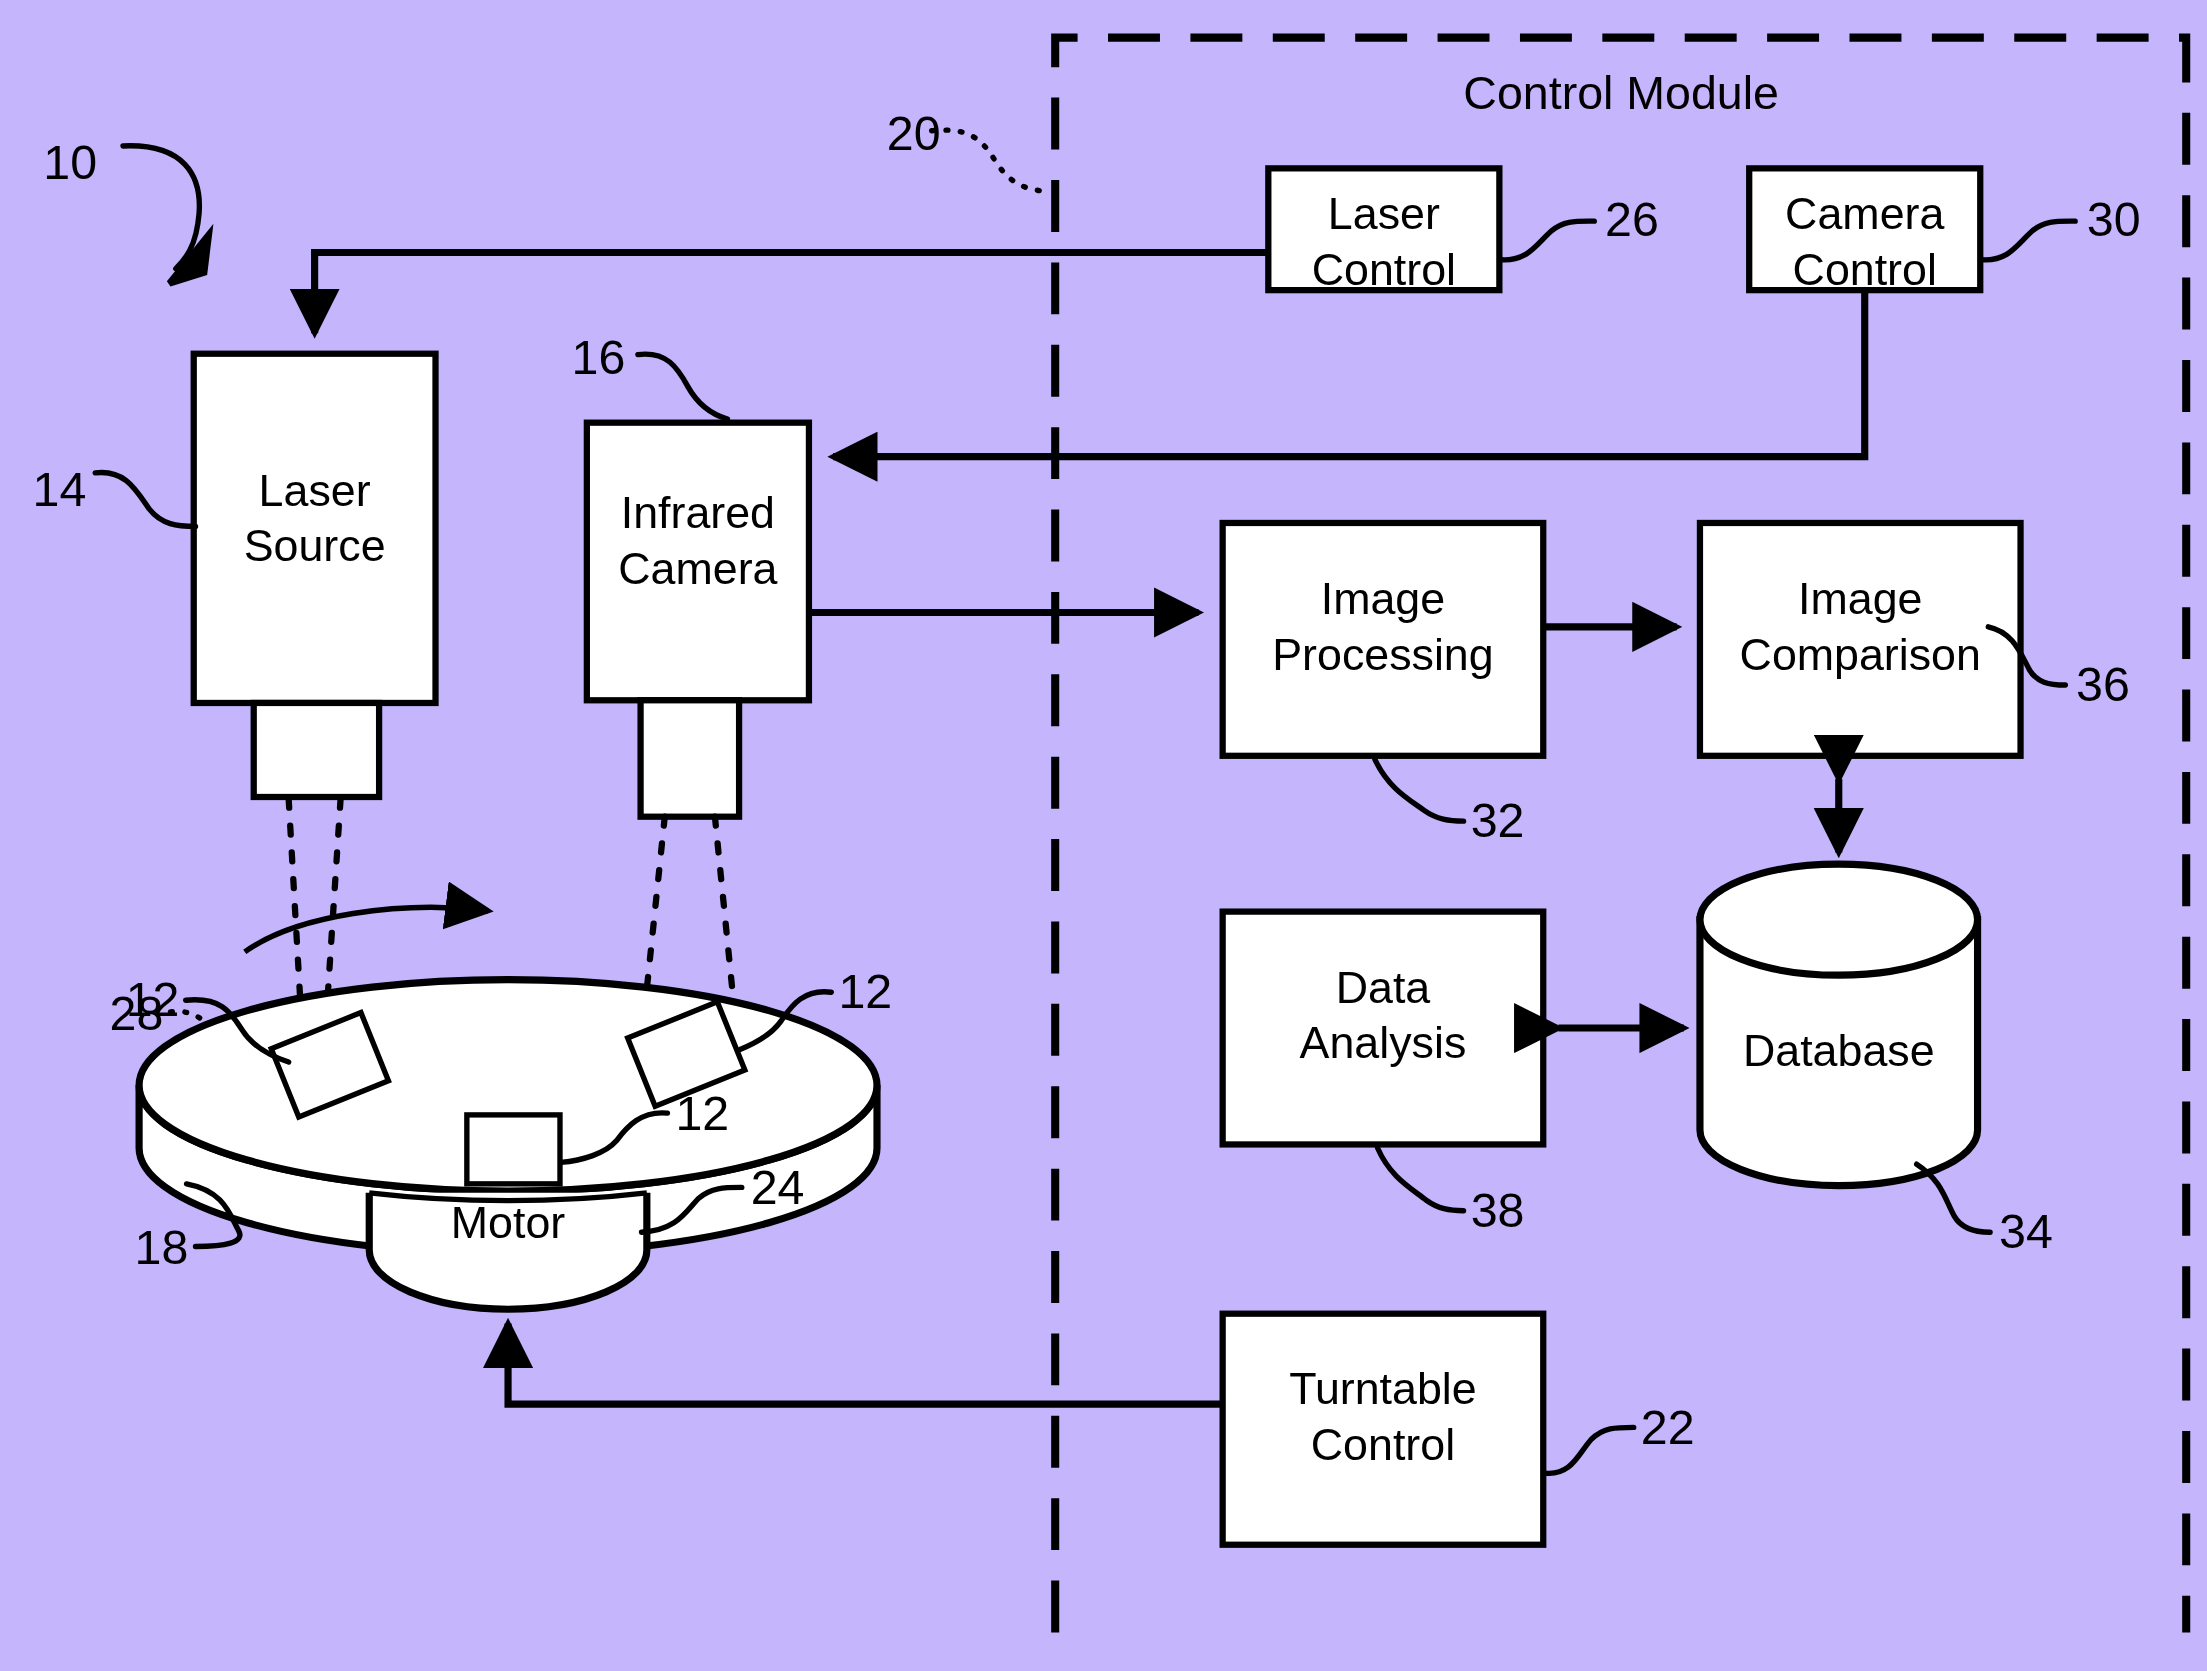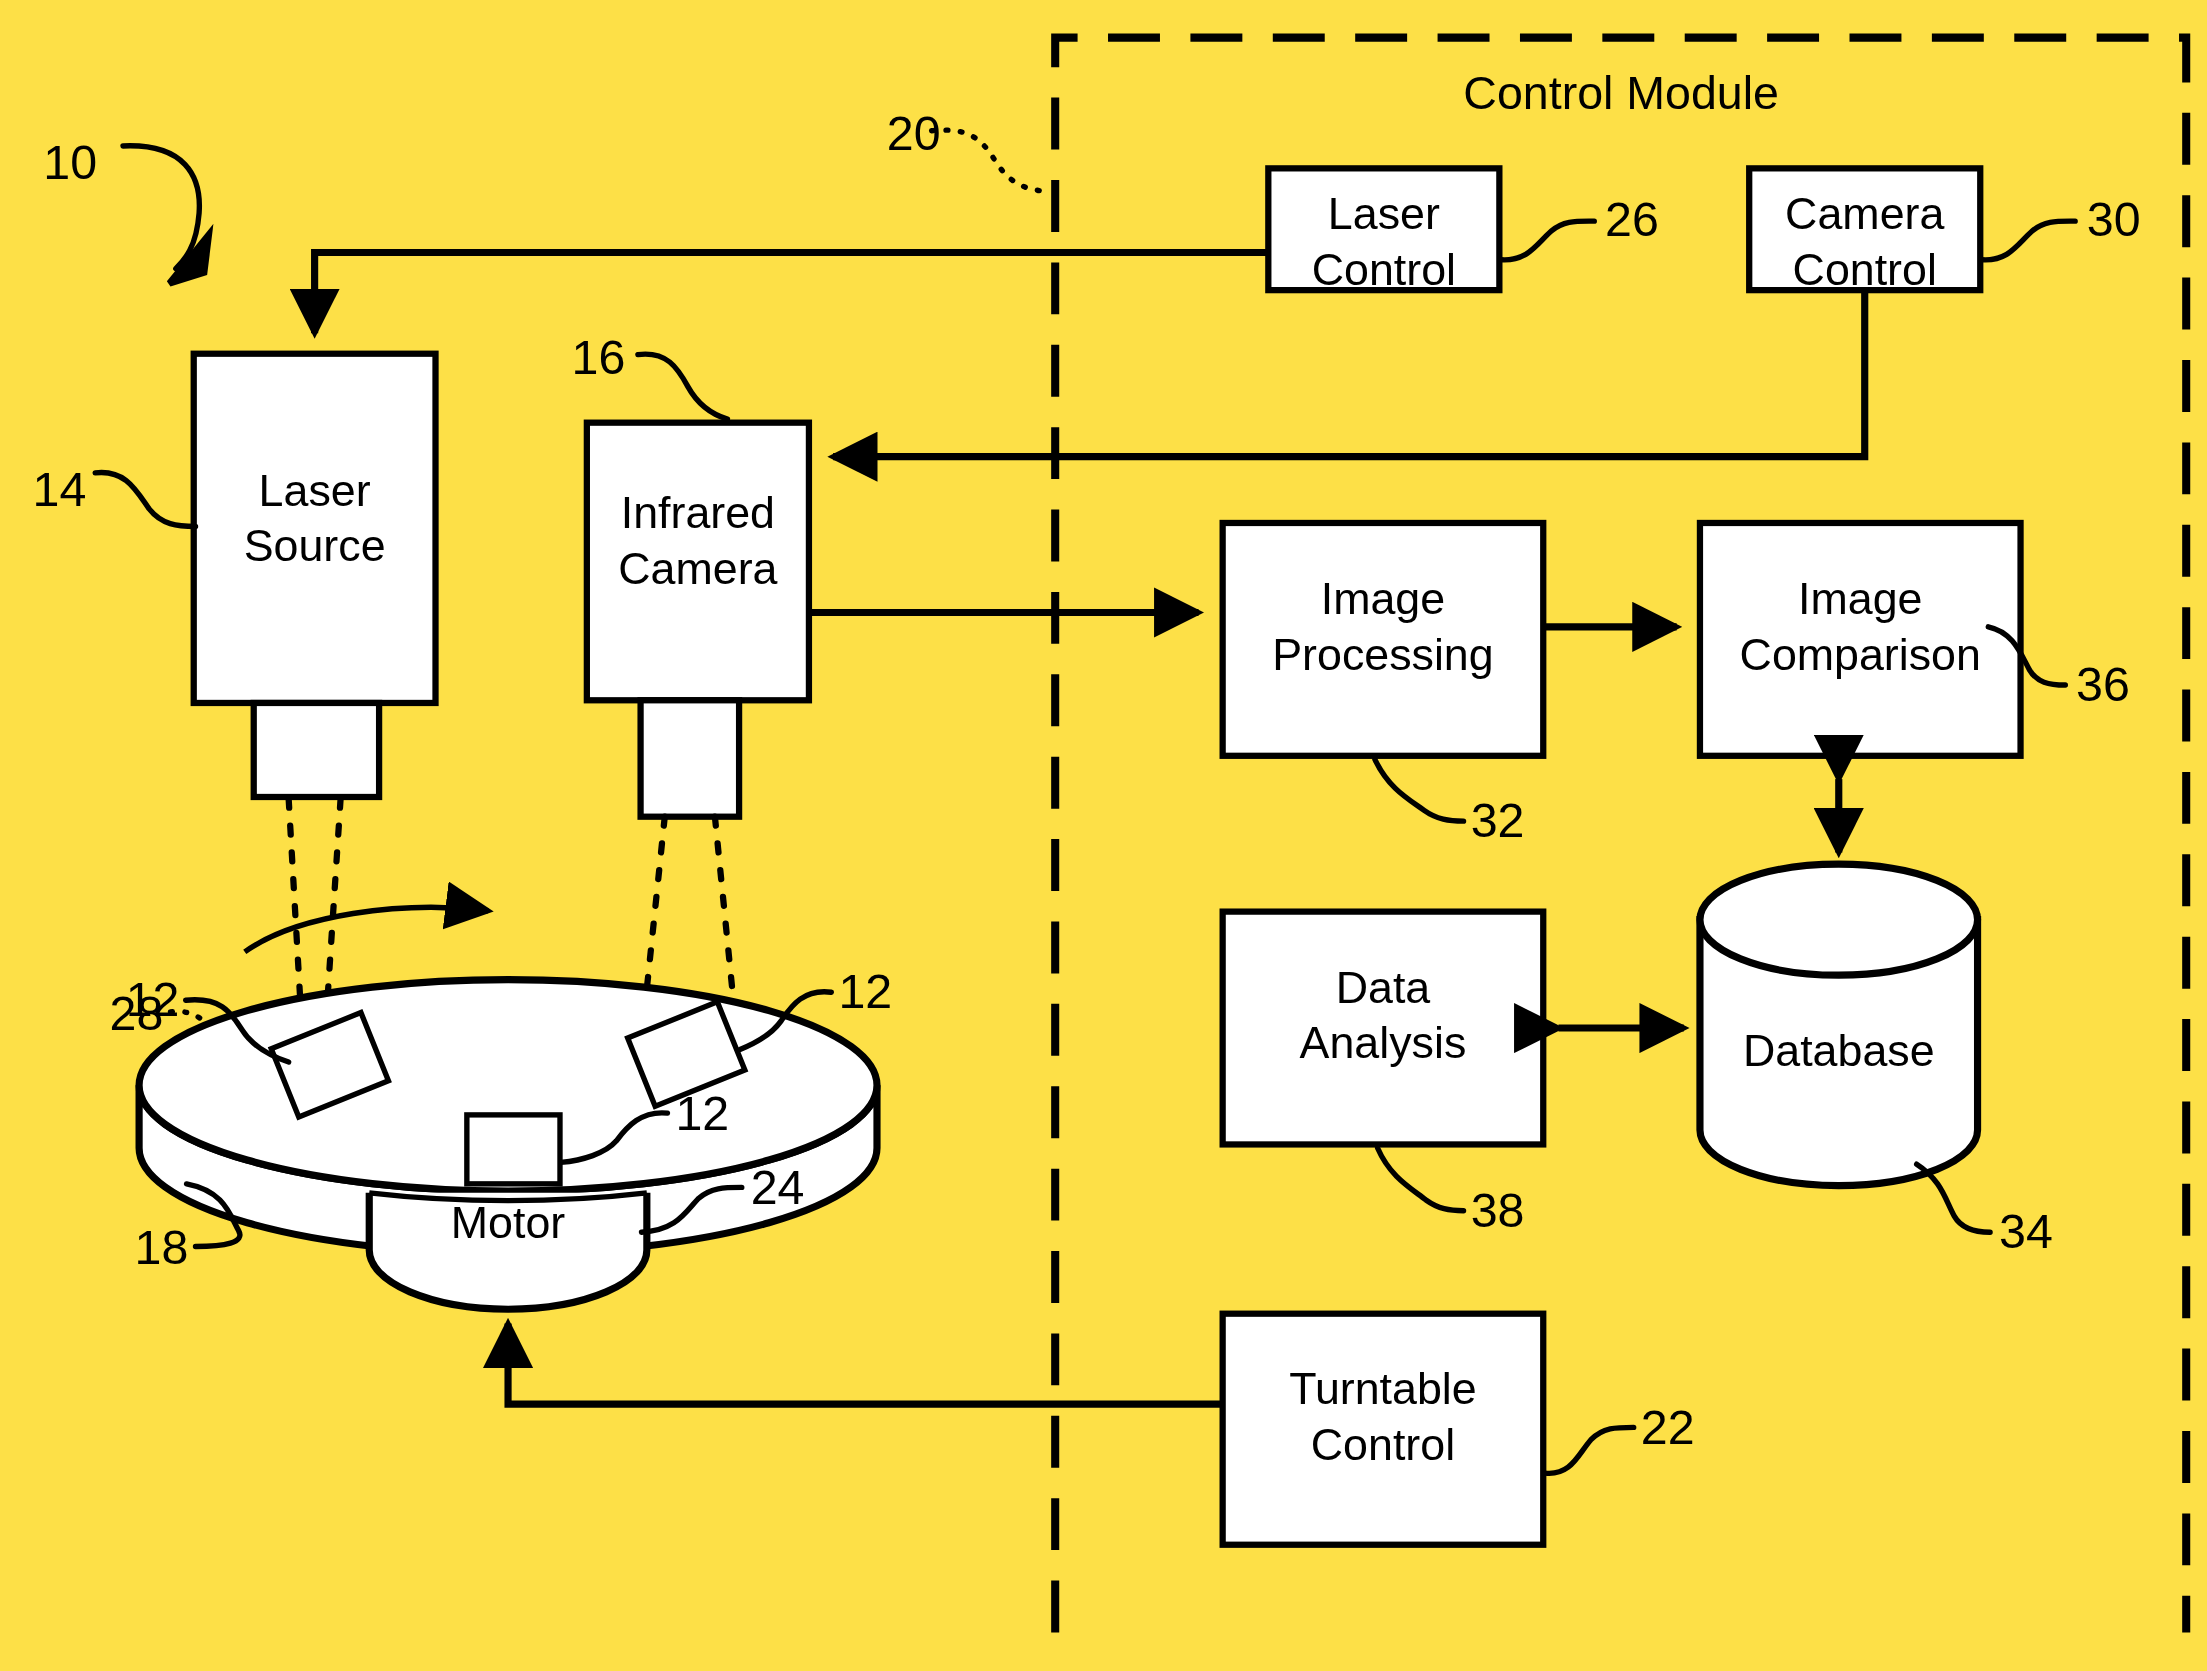--- a/index.html
+++ b/index.html
@@ -1,17 +1,17 @@
 <!DOCTYPE html>
 <html style="font-size:14.3px"><head>
 <meta charset="utf-8">
 <style>
   html,body{margin:0;padding:0;background:#ffffff;}
   body{font-family:"Liberation Sans", sans-serif;}
-  #stage{position:relative;width:2208px;height:1671px;background:#fde047;overflow:hidden;}
+  #stage{position:relative;width:2208px;height:1671px;background:#c4b5fd;overflow:hidden;}
   svg#fig{position:absolute;left:0;top:0;width:2208px;height:1671px;}
   .bx{fill:#ffffff;stroke:#000000;stroke-width:7;}
   .thin{fill:none;stroke:#000000;stroke-width:6;}
   .lead{fill:none;stroke:#000000;stroke-width:6;stroke-linecap:round;}
   .dotlead{fill:none;stroke:#000000;stroke-width:6;stroke-linecap:round;stroke-dasharray:2 14;}
   .wire{fill:none;stroke:#000000;stroke-width:8;}
   .dash-border{fill:none;stroke:#000000;stroke-width:9;stroke-dasharray:58 34;}
   .beam{fill:none;stroke:#000000;stroke-width:7;stroke-linecap:round;stroke-dasharray:10 20;}
   .disc{fill:#ffffff;stroke:#000000;stroke-width:8;}
   .obj{fill:#ffffff;stroke:#000000;stroke-width:6;}

